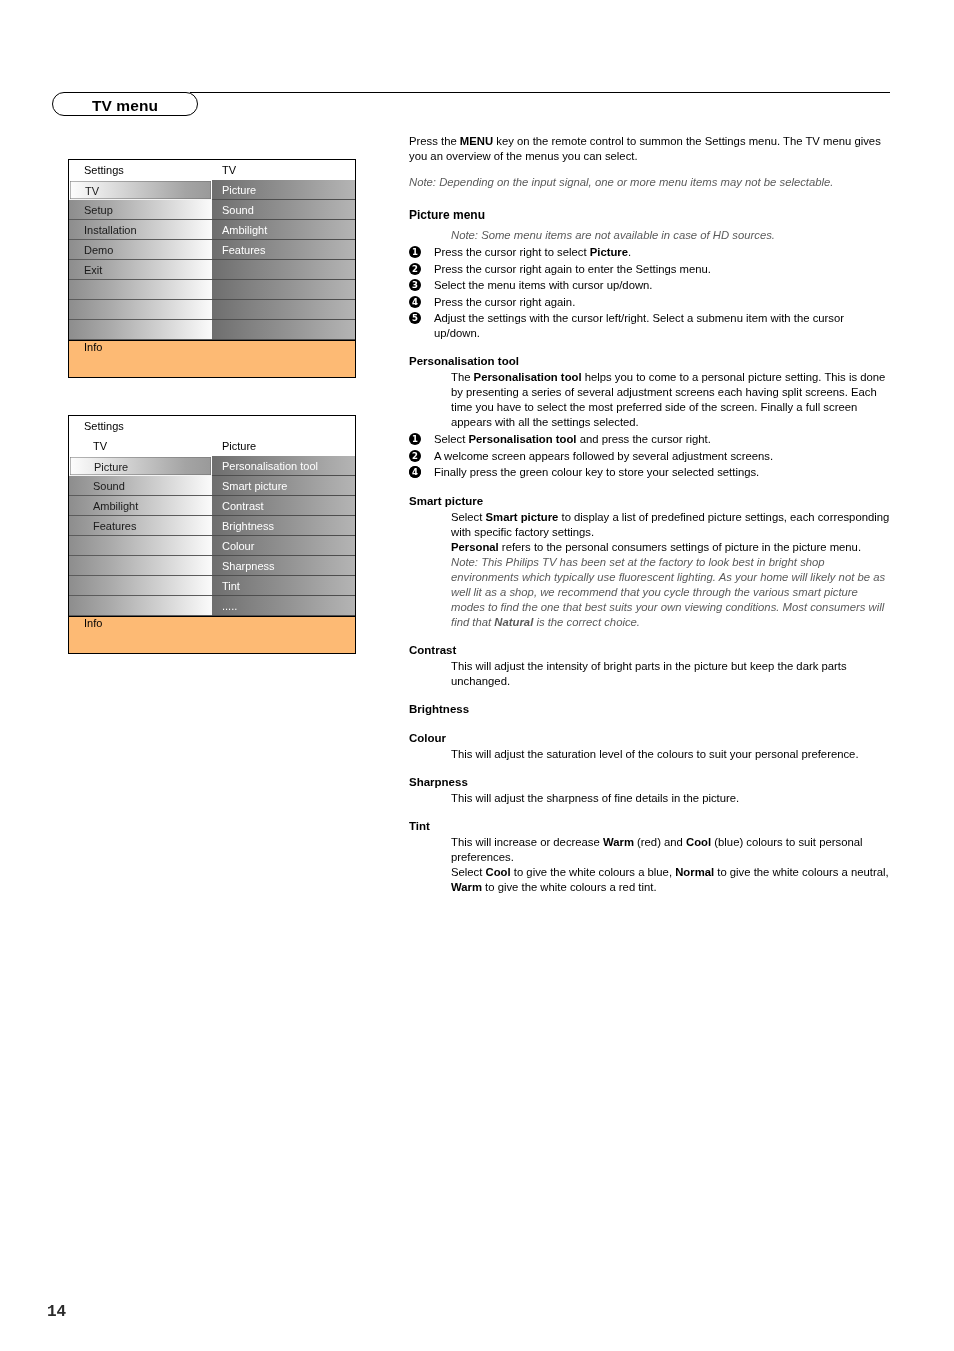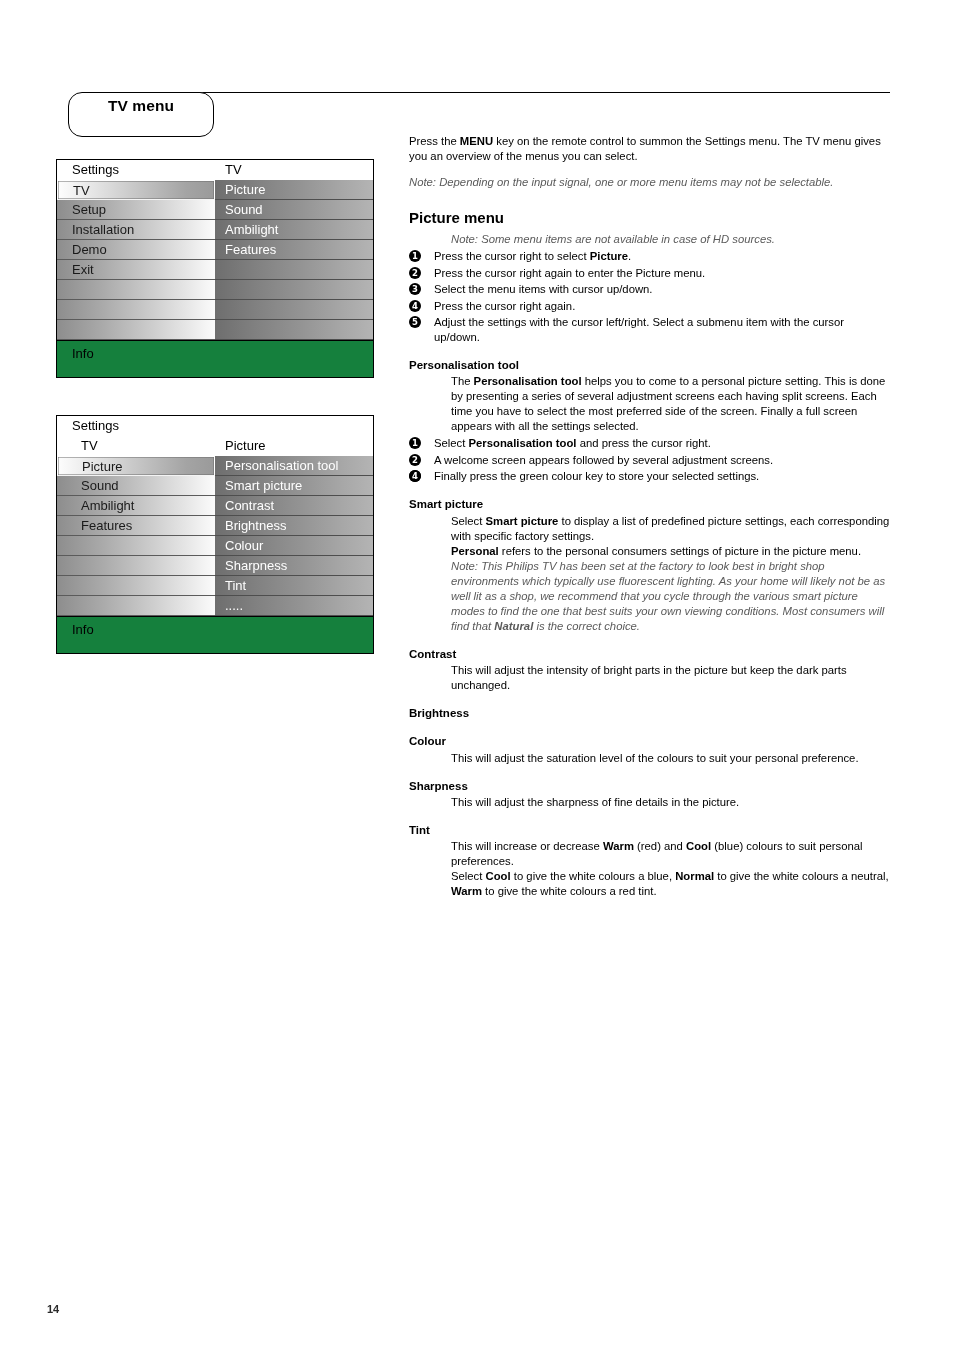--- a/index.html
+++ b/index.html
@@ -20,47 +20,47 @@
   #header-rule {
     position: absolute;
     left: 190px;
     top: 92px;
     width: 700px;
     height: 1px;
     background: #000;
   }
   #title-pill {
     position: absolute;
-    left: 68px;
+    left: 52px;
     top: 92px;
     width: 146px;
-    height: 45px;
+    height: 24px;
     border: 1.6px solid #000;
     border-radius: 14px;
     background: #fff;
     box-sizing: border-box;
   }
   #title-pill .pill-text {
     position: absolute;
     left: 0; right: 0; top: 4px;
     text-align: center;
     font-size: 15.5px;
     font-weight: bold;
     letter-spacing: 0.1px;
   }
 
   
   .menu-box {
     position: absolute;
-    left: 56px;
-    width: 318px;
+    left: 68px;
+    width: 288px;
     border: 1.3px solid #000;
     background: #fff;
     box-sizing: border-box;
-    font-size: 13px;
+    font-size: 11px;
   }
   #menu-box-1 { top: 159px; }
   #menu-box-2 { top: 415px; }
 
   .menu-head {
     display: flex;
     height: 20px;
     line-height: 20px;
     background: #fff;
   }
@@ -100,43 +100,42 @@
     color: #ffffff;
     background: linear-gradient(to right, #6e6e6e 0%, #808080 25%, #949494 55%, #a8a8a8 82%, #b4b4b4 100%);
     border-bottom: 1px solid #4e4e4e;
     white-space: nowrap;
     overflow: hidden;
   }
 
   .menu-info {
     height: 37px;
     padding-left: 15px;
-    padding-top: 5px;
-    box-sizing: border-box;
-    background: #15803d;
+    box-sizing: border-box;
+    background: #fdba74;
     border-top: 1.3px solid #000;
   }
 
   
   #content {
     position: absolute;
     left: 409px;
     top: 134px;
     width: 483px;
     font-size: 11.3px;
     line-height: 1.33;
   }
   .para { margin: 0 0 0 0; }
   .para.intro { margin-bottom: 11px; }
   .note {
     font-style: italic;
     color: #5a5a5a;
   }
   h2.sec-title {
-    font-size: 15px;
+    font-size: 12px;
     font-weight: bold;
     margin: 18px 0 4px 0;
   }
   h3.sub-title {
     font-size: 11.5px;
     font-weight: bold;
     margin: 13px 0 1px 0;
   }
   .indent-block { margin-left: 42px; }
   .steps { margin: 2px 0 0 0; padding: 0; list-style: none; }
@@ -160,23 +159,24 @@
     font-weight: bold;
     font-family: "DejaVu Sans", sans-serif;
   }
   b { font-weight: bold; }
   .note b { font-weight: bold; font-style: italic; }
 
   #page-number {
     position: absolute;
     left: 47px;
     top: 1303px;
-    font-size: 11px;
+    font-size: 16px;
     font-weight: bold;
     color: #2b2b2b;
+    font-family: Liberation Mono, monospace;
   }
 </style>
 </head>
 <body>
 
 <div id="header-rule"></div>
 <div id="title-pill">
   <div class="pill-text">TV menu</div>
 </div>
 
@@ -256,21 +256,21 @@
   <h2 class="sec-title">Picture menu</h2>
   <p class="para note indent-block">Note: Some menu items are not available in case of HD sources.</p>
 
   <ul class="steps">
     <li>
       <span class="marker">1</span>
       <span>Press the cursor right to select </span><b>Picture</b><span>.</span>
     </li>
     <li>
       <span class="marker">2</span>
-      <span>Press the cursor right again to enter the Picture menu.</span>
+      <span>Press the cursor right again to enter the Settings menu.</span>
     </li>
     <li>
       <span class="marker">3</span>
       <span>Select the menu items with cursor up/down.</span>
     </li>
     <li>
       <span class="marker">4</span>
       <span>Press the cursor right again.</span>
     </li>
     <li>

